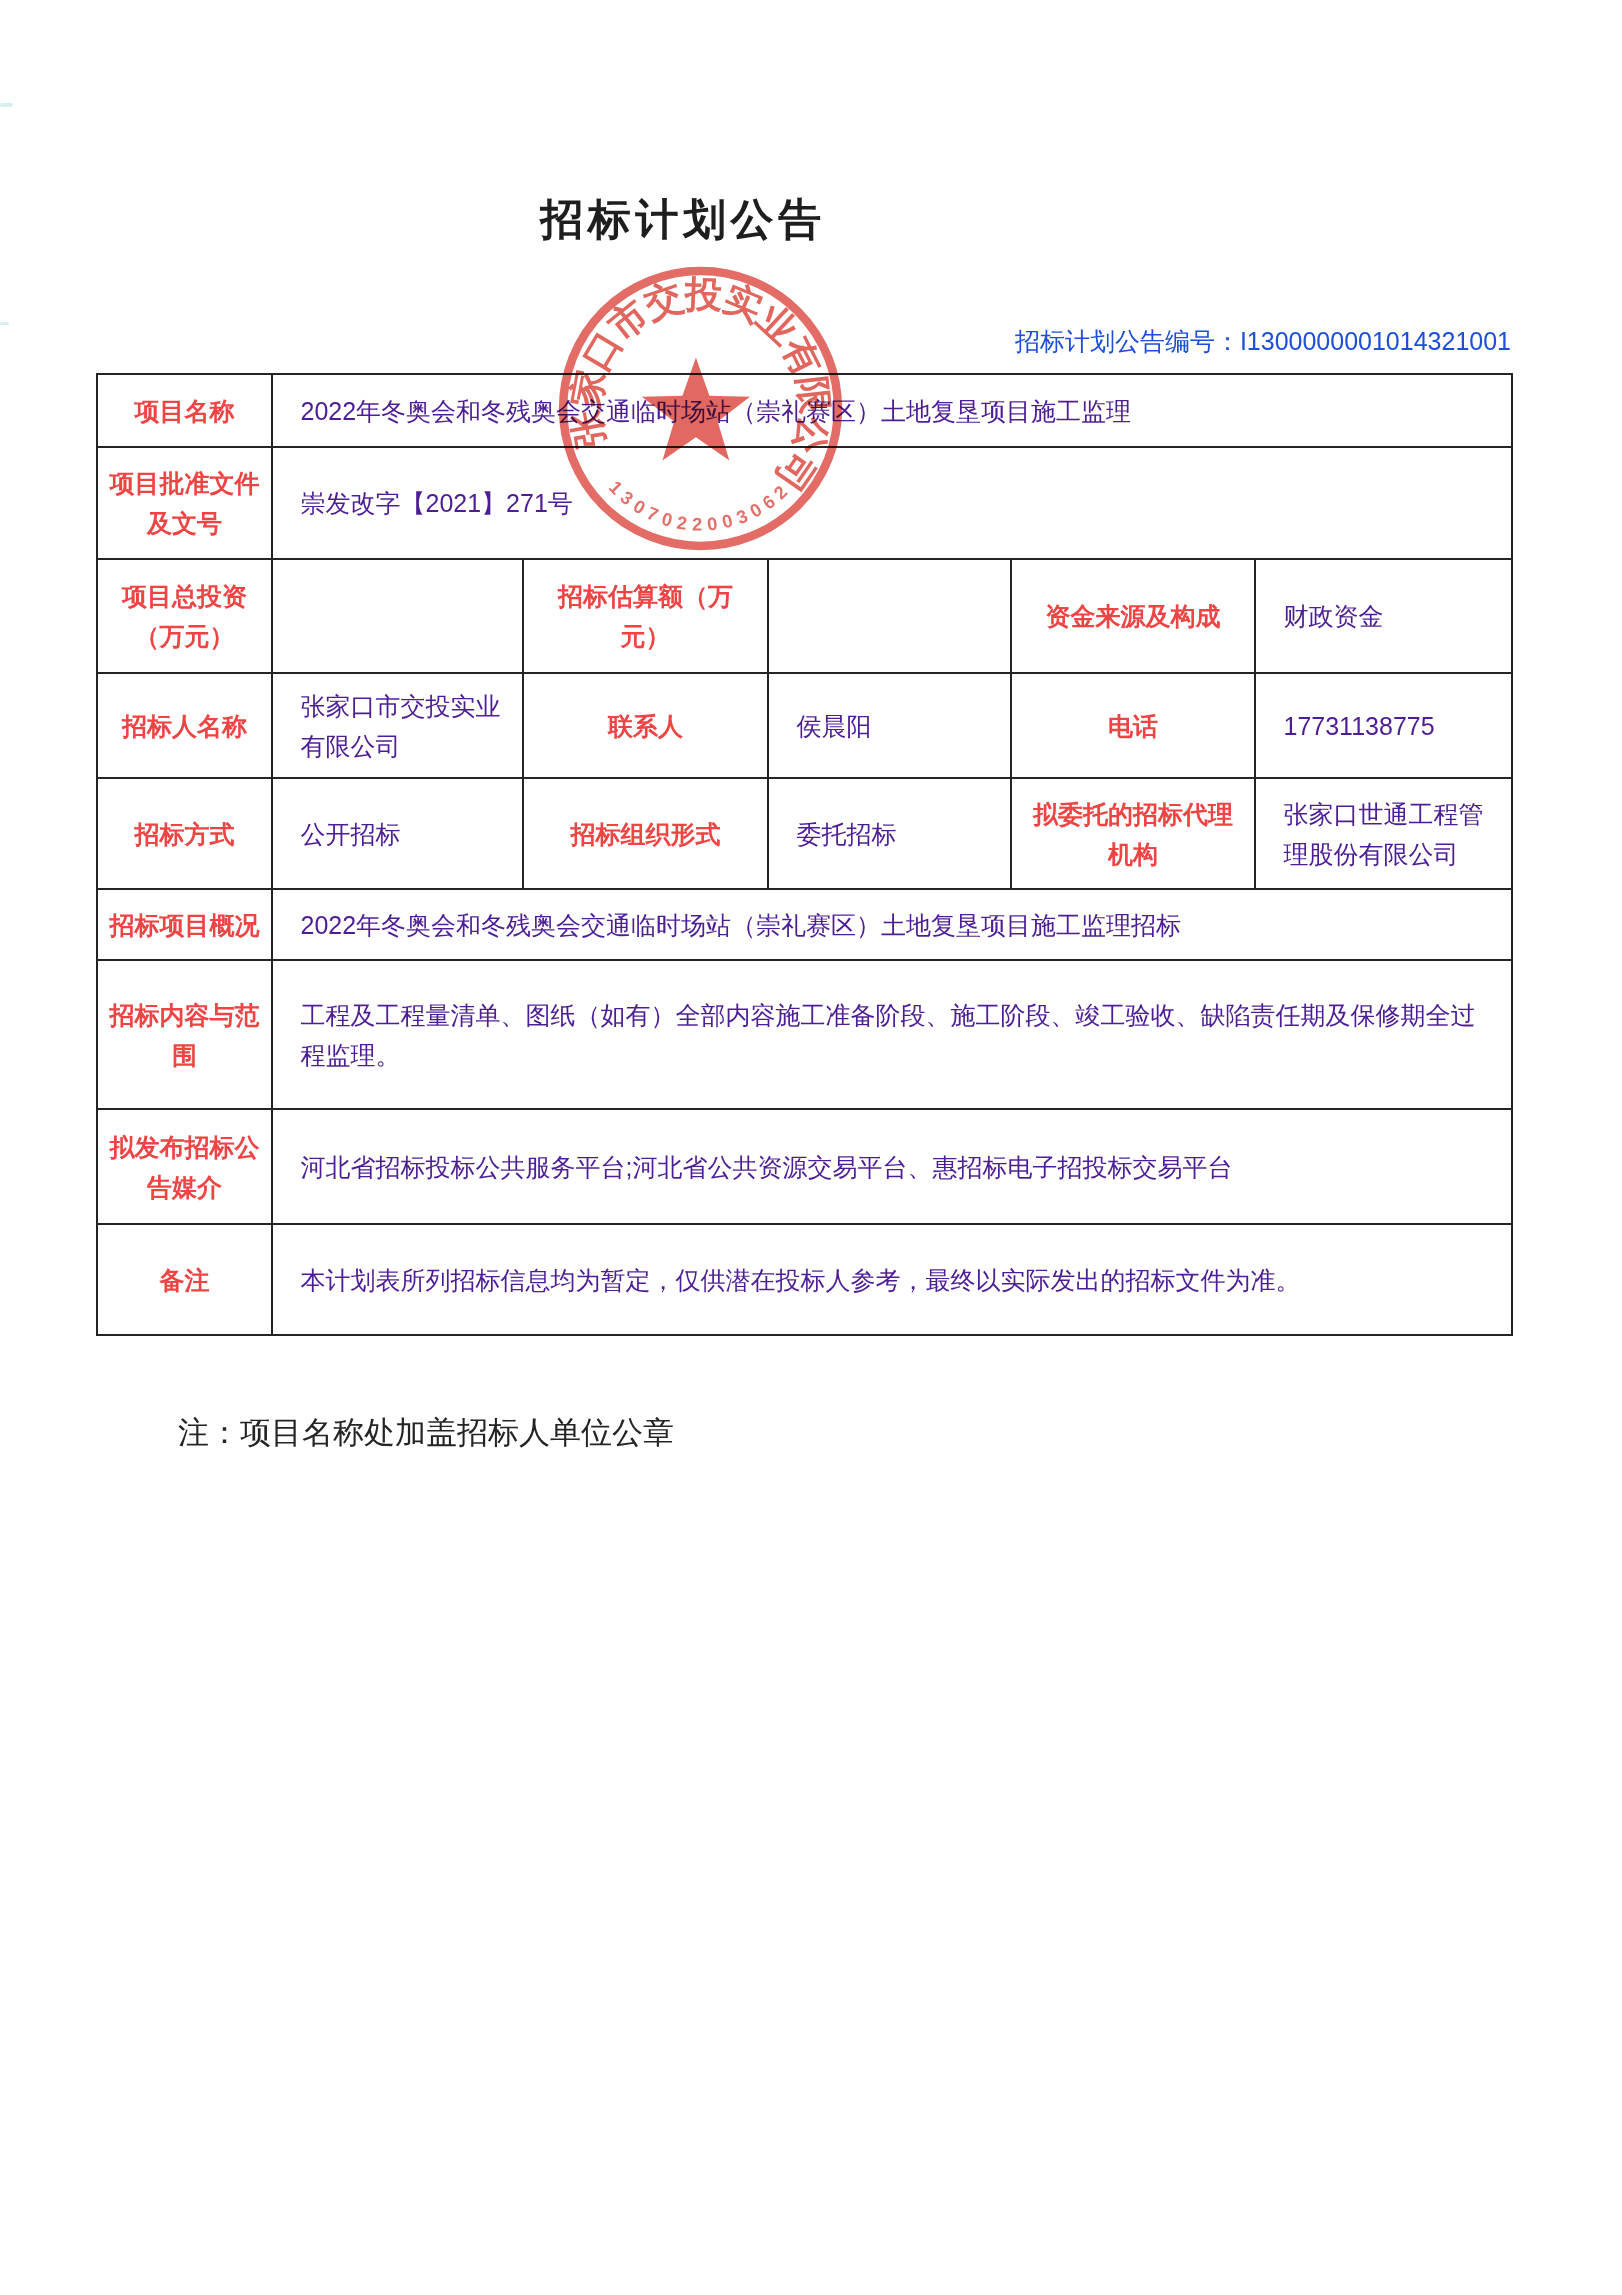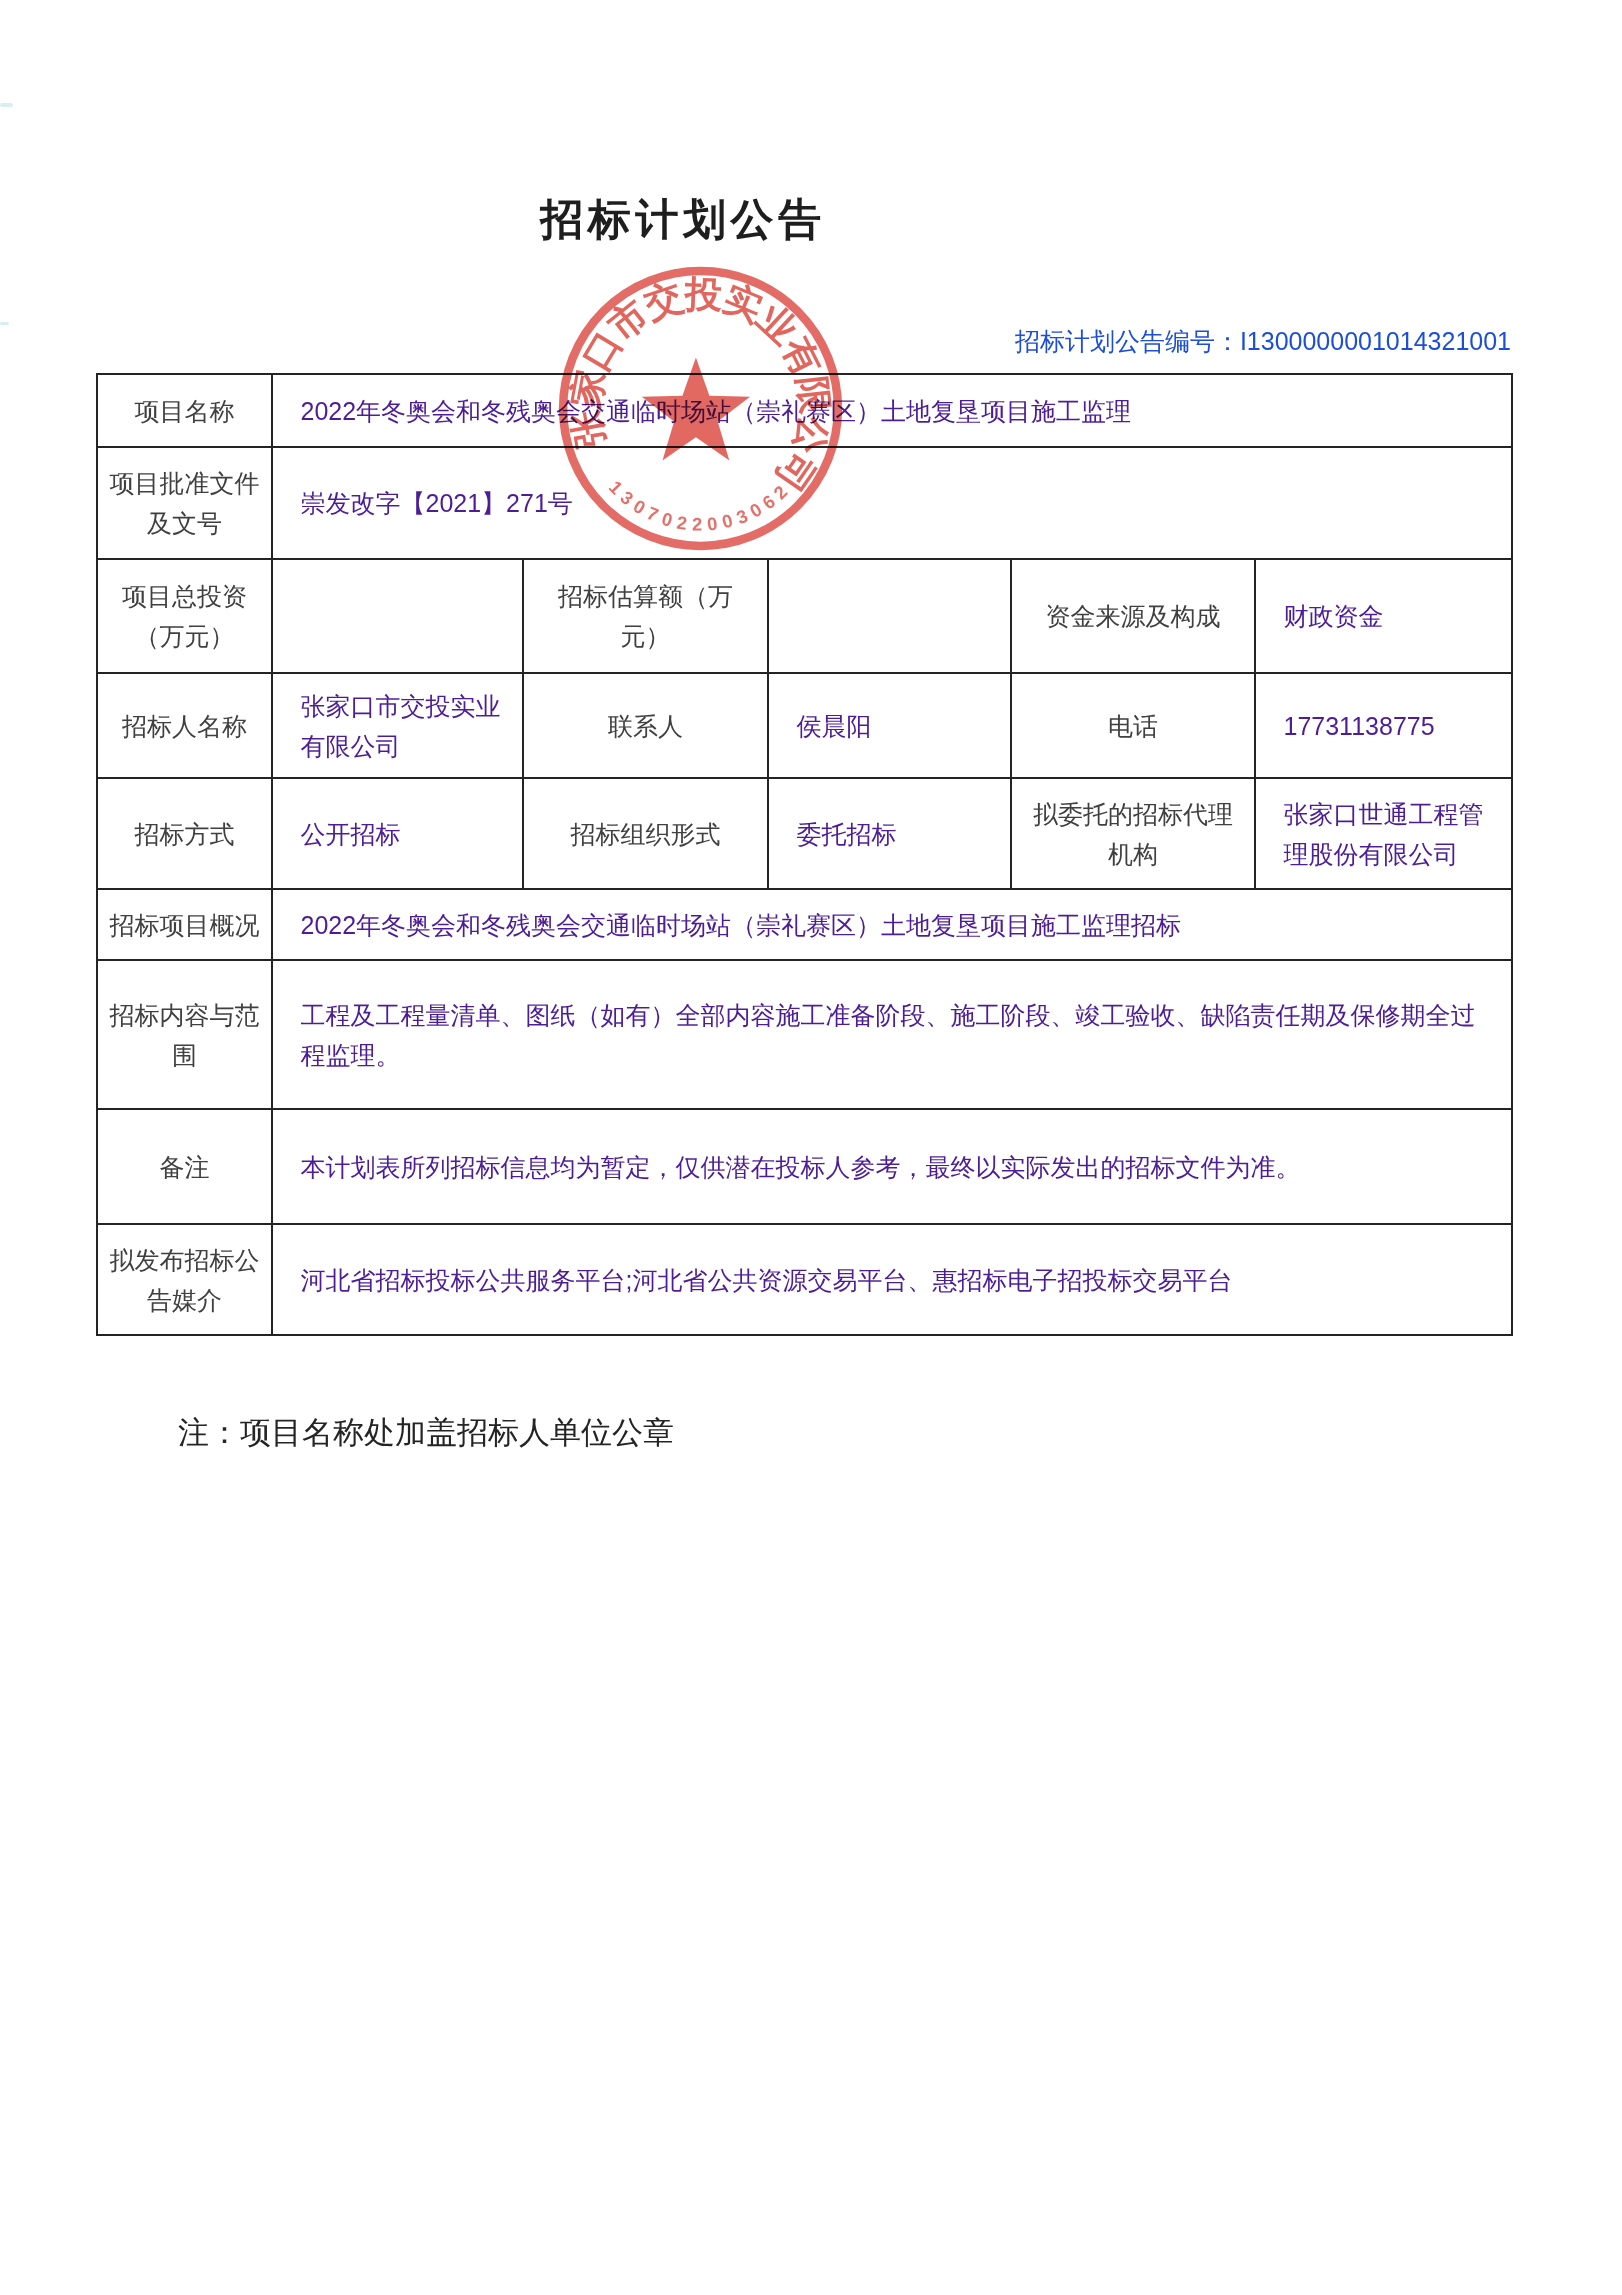--- a/index.html
+++ b/index.html
@@ -45,23 +45,23 @@
   }
   .doc-table td {
     border: 2px solid #242424;
     font-size: 25px;
     line-height: 1.6;
     vertical-align: middle;
     color: #4c1d95;
     word-break: break-all;
   }
   .doc-table td.label {
-    font-weight: 400;
+    font-weight: 700;
     text-align: center;
-    color: #404040;
+    color: #ef4444;
     padding: 3.9px 10.5px;
   }
   .doc-table td.value {
     text-align: left;
     padding: 3.9px 18.3px 3.9px 27.5px;
   }
   
   .doc-table tr:nth-child(1)  { height: 73px; }
   .doc-table tr:nth-child(2)  { height: 112px; }
   .doc-table tr:nth-child(3)  { height: 114px; }
@@ -155,26 +155,26 @@
       </tr>
       <tr>
         <td class="label">招标项目概况</td>
         <td colspan="5" class="value">2022年冬奥会和冬残奥会交通临时场站（崇礼赛区）土地复垦项目施工监理招标</td>
       </tr>
       <tr>
         <td class="label">招标内容与范围</td>
         <td colspan="5" class="value">工程及工程量清单、图纸（如有）全部内容施工准备阶段、施工阶段、竣工验收、缺陷责任期及保修期全过程监理。</td>
       </tr>
       <tr>
+        <td class="label">拟发布招标公告媒介</td>
+        <td colspan="5" class="value">河北省招标投标公共服务平台;河北省公共资源交易平台、惠招标电子招投标交易平台</td>
+      </tr>
+      <tr>
         <td class="label">备注</td>
         <td colspan="5" class="value">本计划表所列招标信息均为暂定，仅供潜在投标人参考，最终以实际发出的招标文件为准。</td>
-      </tr>
-      <tr>
-        <td class="label">拟发布招标公告媒介</td>
-        <td colspan="5" class="value">河北省招标投标公共服务平台;河北省公共资源交易平台、惠招标电子招投标交易平台</td>
       </tr>
     </tbody>
 </table>
 
 <div class="footer-note">注：项目名称处加盖招标人单位公章</div>
 
 <svg class="stamp" viewBox="-230 -230 460 460" xmlns="http://www.w3.org/2000/svg">
   <defs>
     <path id="seal-name-arc" d="M -159.75 58.15 A 170 170 0 1 1 120.21 120.21" fill="none"></path>
     <path id="seal-serial-arc" d="M -141.05 110.21 A 179 179 0 0 0 141.05 110.21" fill="none"></path>

